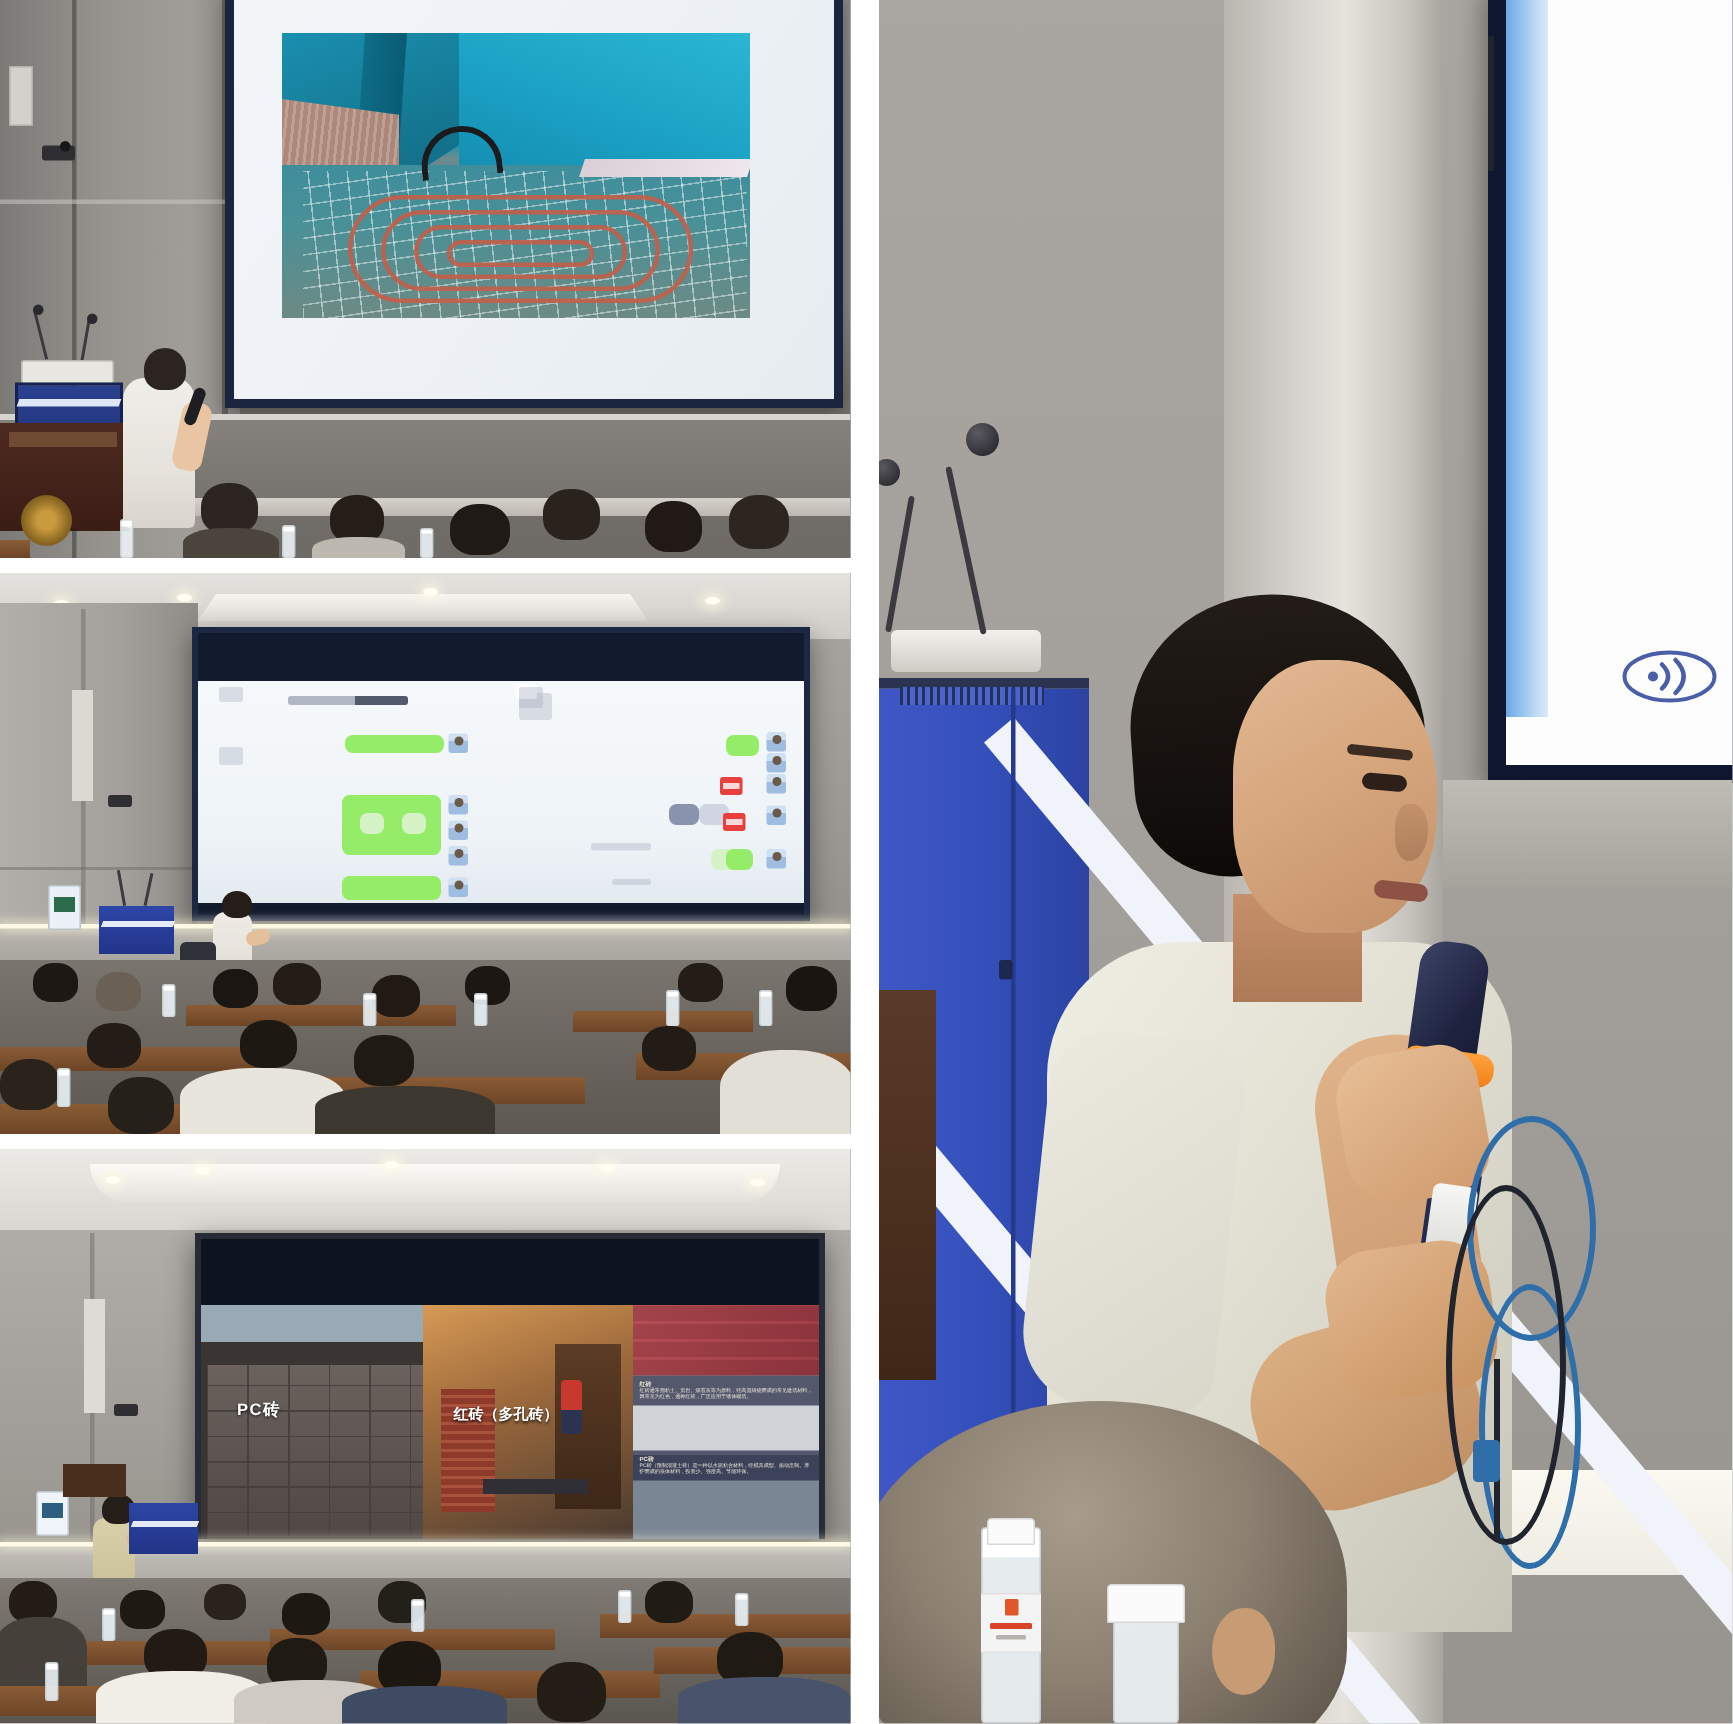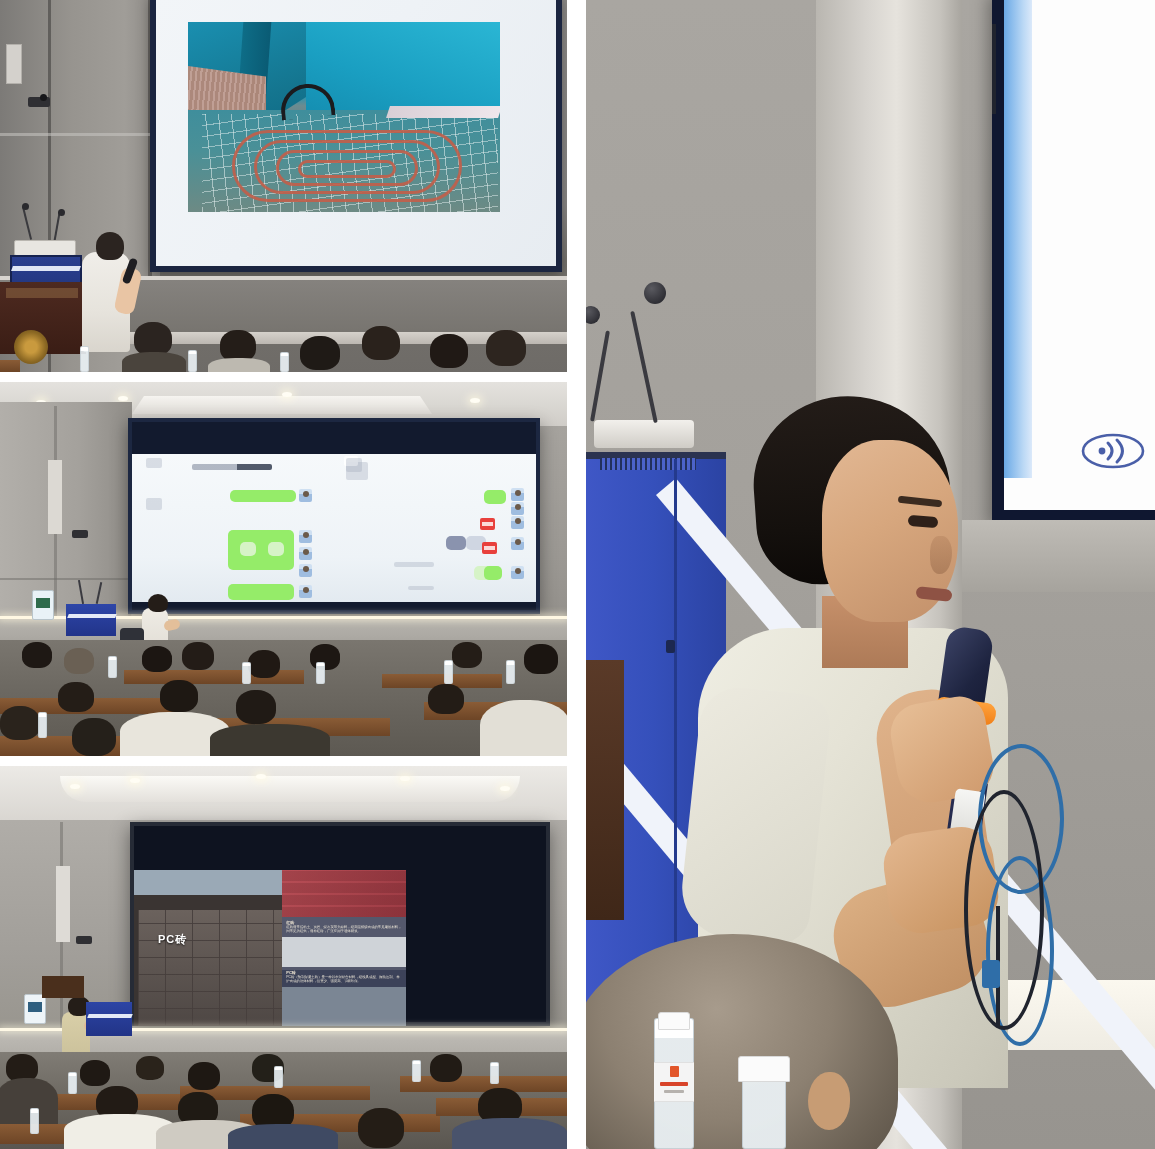--- a/index.html
+++ b/index.html
@@ -765,20 +765,27 @@
     <div class="p2-seam" style="left:130px;top:56px;width:3px;height:230px;"></div>
     <div style="position:absolute;left:56px;top:100px;width:14px;height:76px;background:#dedbd6;"></div>
     <div style="position:absolute;left:76px;top:170px;width:16px;height:8px;background:#2f2f33;border-radius:2px;"></div>
 
     <div class="p3-screen">
       <div class="p3-slide">
         <div class="p3-col p3-col1">
           <div class="p3-blocks"></div>
           <div class="p3-label" style="left:24px;top:62px;font-size:11px;letter-spacing:1px;">PC砖</div>
         </div>
+        <div class="p3-col p3-col2">
+          <div class="redwall"></div>
+          <div class="door"></div>
+          <div class="worker"></div>
+          <div style="position:absolute;left:40px;top:116px;width:70px;height:10px;background:#2f2f35;"></div>
+          <div class="p3-label" style="left:20px;top:66px;font-size:10px;">红砖（多孔砖）</div>
+        </div>
         <div class="p3-col p3-col3">
           <div class="p3-brickphoto"></div>
           <div class="p3-cap" style="top:30%;">
             <span class="t">红砖</span>
             <span class="d">红砖通常指粘土、页岩、煤石灰等为原料，经高温焙烧而成的常见建筑材料，因常见为红色，通称红砖，广泛应用于墙体砌筑。</span>
           </div>
           <div class="p3-cap" style="top:62%;">
             <span class="t">PC砖</span>
             <span class="d">PC砖（预制混凝土砖）是一种以水泥粘合材料，经模具成型、振动压制、养护而成的块体材料，投资少、强度高、节能环保。</span>
           </div>

